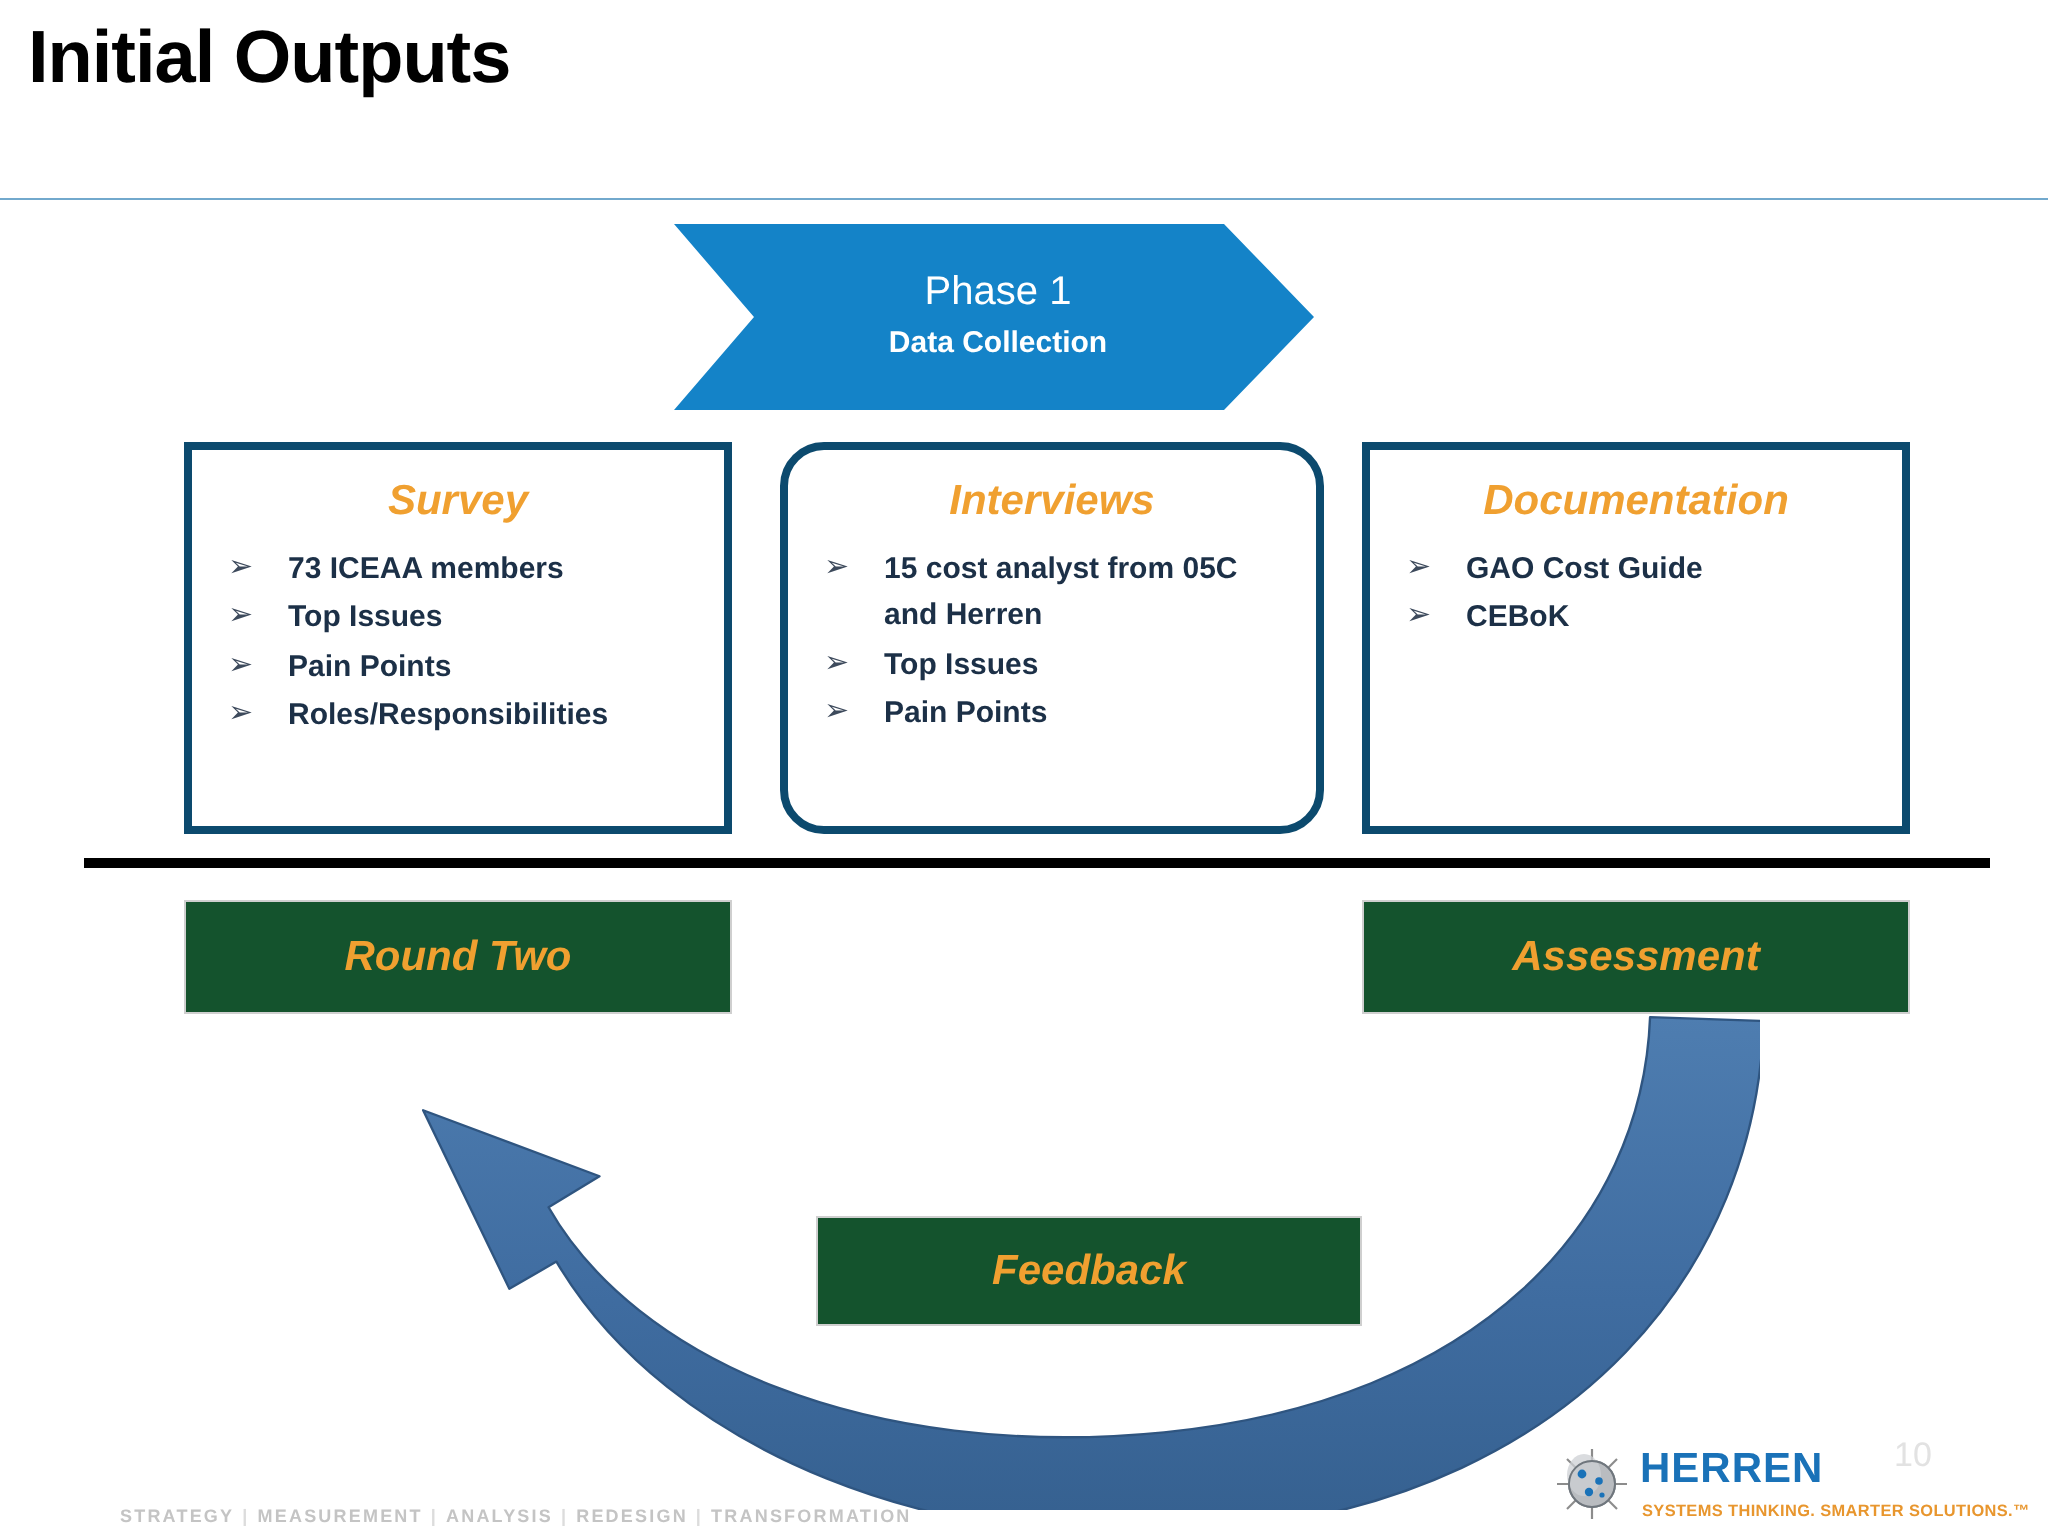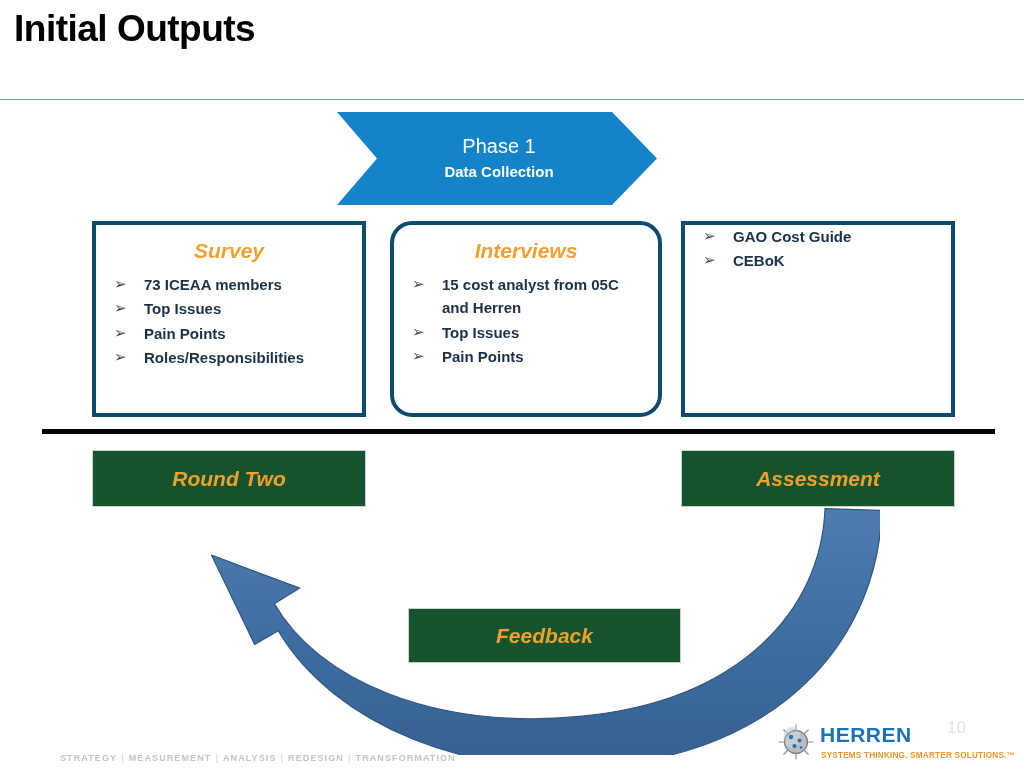--- a/index.html
+++ b/index.html
@@ -238,20 +238,21 @@
 <div class="card" id="card-interviews">
   <div class="card-heading">Interviews</div>
   <ul class="card-list">
     <li><span class="bullet-arrow">➢</span><span>15 cost analyst from 05C and Herren</span></li>
     <li><span class="bullet-arrow">➢</span><span>Top Issues</span></li>
     <li><span class="bullet-arrow">➢</span><span>Pain Points</span></li>
   </ul>
 </div>
 
 <div class="card" id="card-documentation">
+  <div class="card-heading">Documentation</div>
   <ul class="card-list">
     <li><span class="bullet-arrow">➢</span><span>GAO Cost Guide</span></li>
     <li><span class="bullet-arrow">➢</span><span>CEBoK</span></li>
   </ul>
 </div>
 
 <div id="black-divider"></div>
 
 <div class="outcome-box" id="box-round-two">
   <span>Round Two</span>

